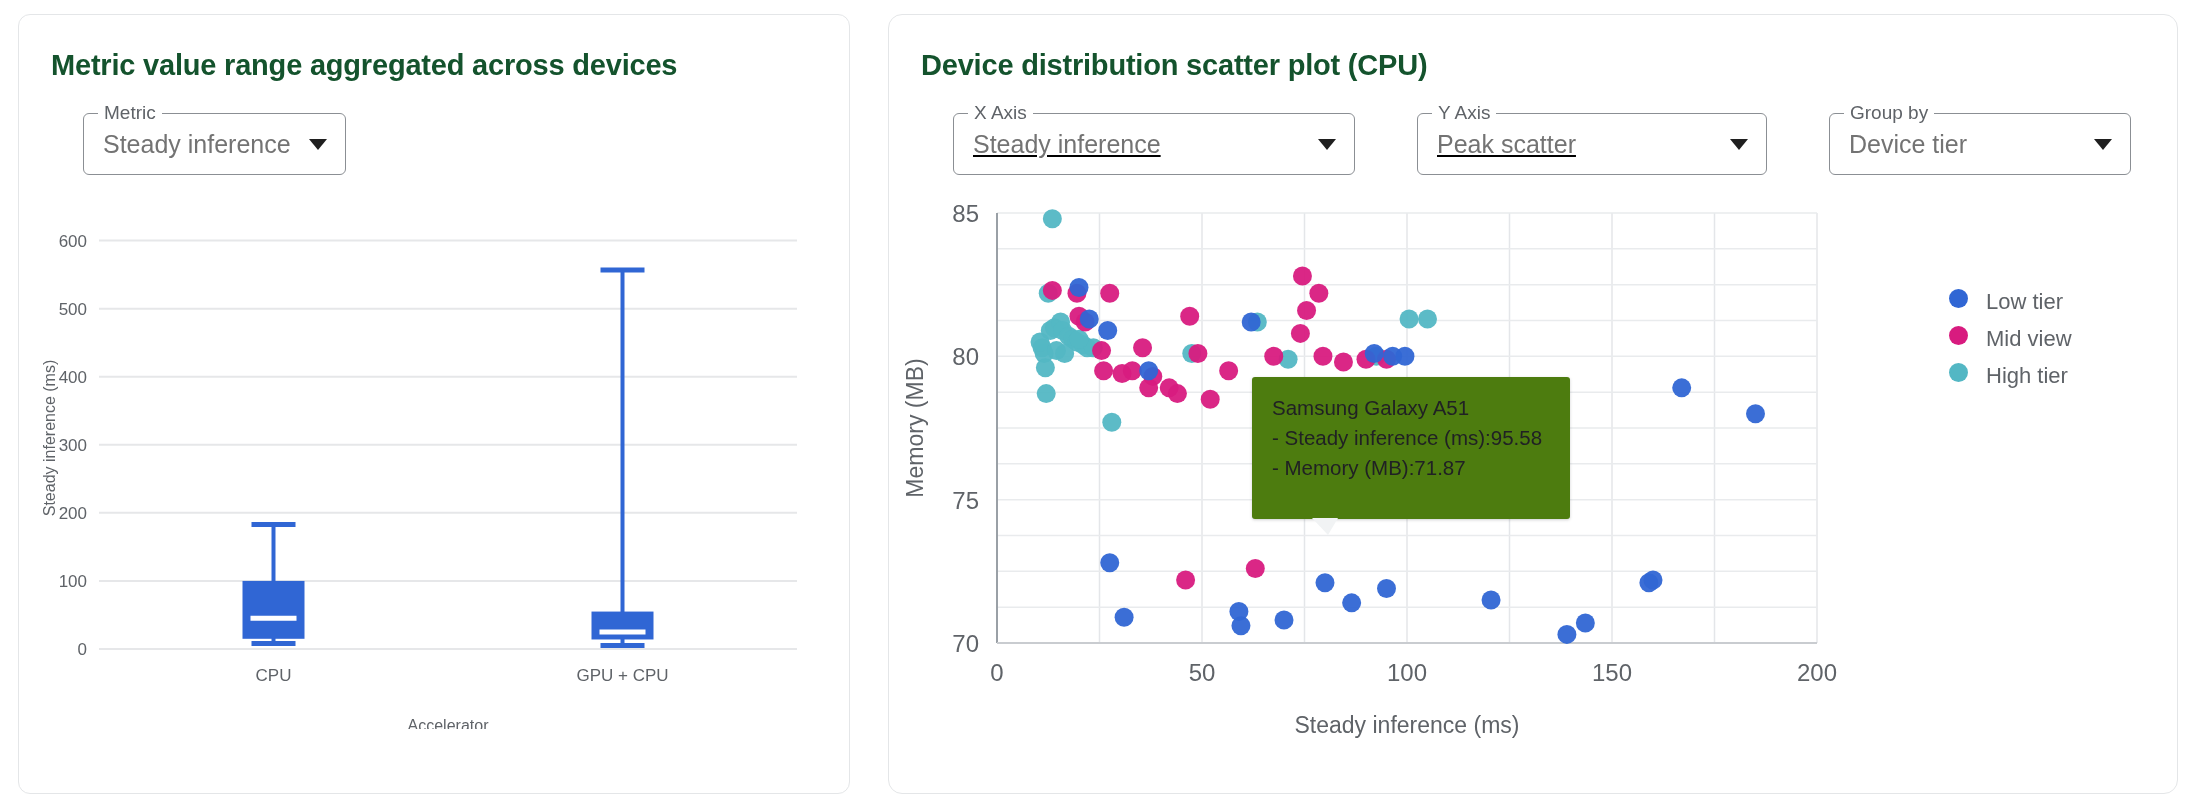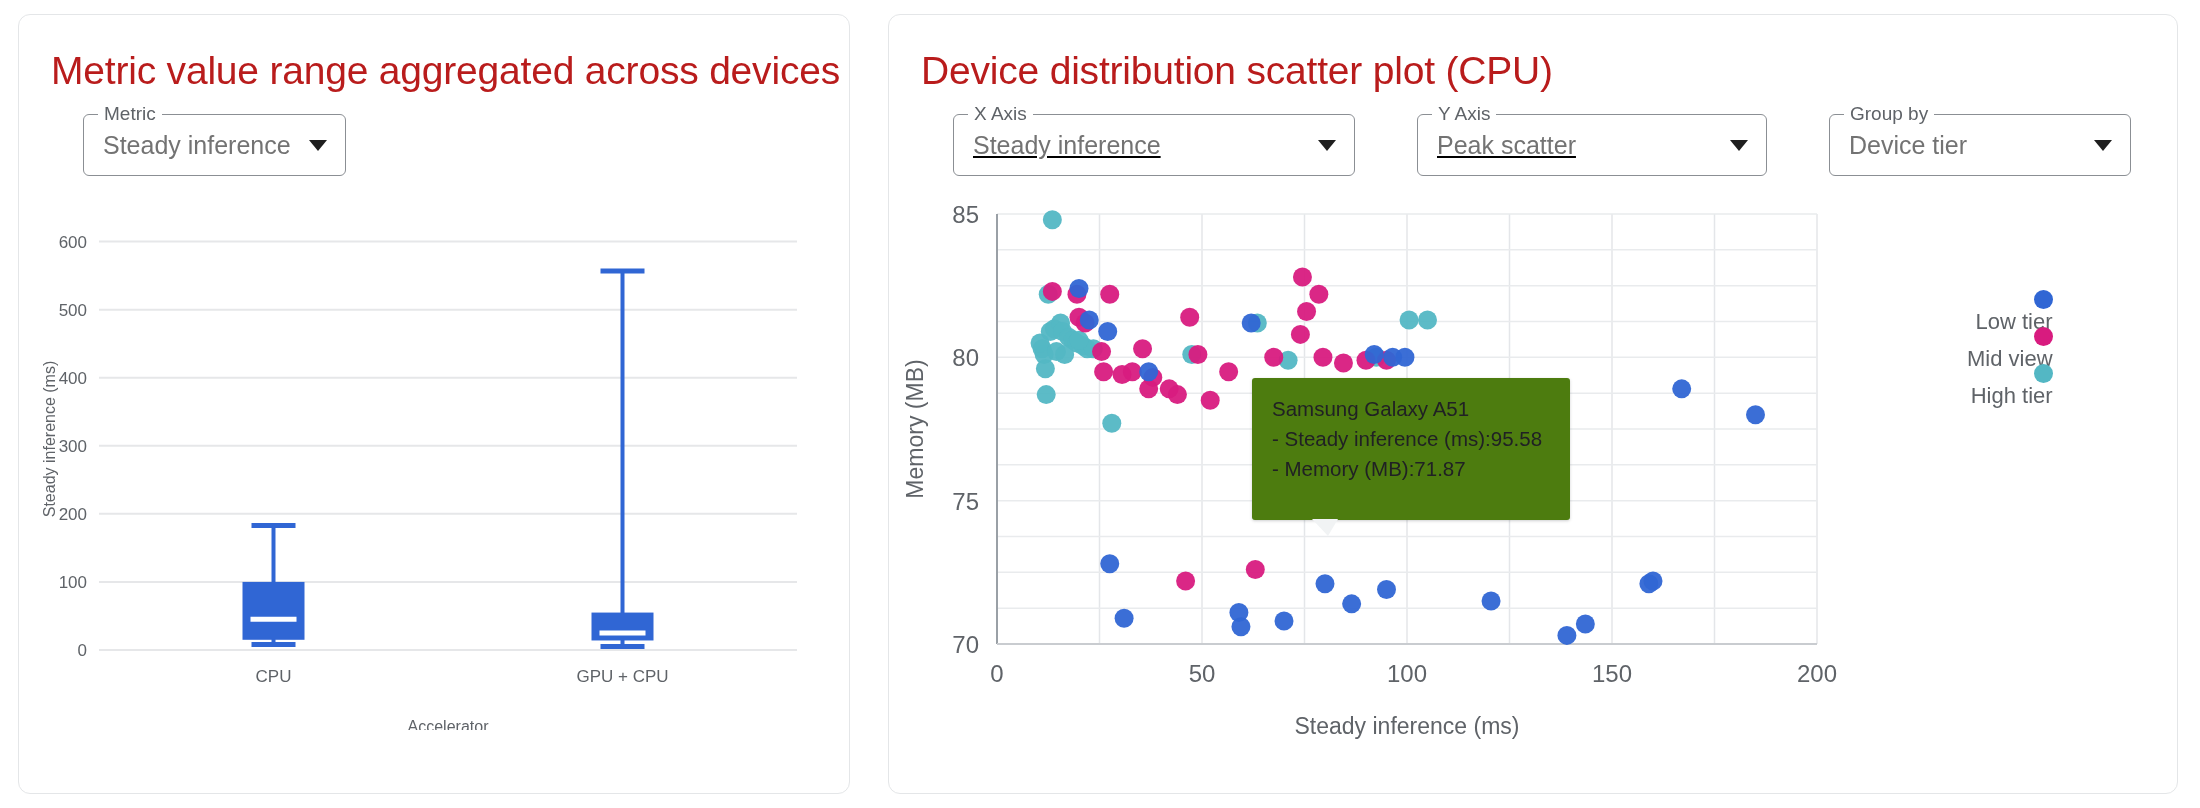--- a/index.html
+++ b/index.html
@@ -21,35 +21,35 @@
     box-sizing: border-box;
   }
   .card {
     background: #fff;
     border: 1px solid #e4e6e8;
     border-radius: 12px;
     box-sizing: border-box;
     position: relative;
   }
   .card-left  { width: 832px; height: 780px; }
-  .card-right { width: 1290px; height: 780px; }
+  .card-right { width: 1290px; height: 780px; border-radius: 14px; }
 
   .card-title {
-    font-size: 39px;
-    color: #b91c1c;
-    font-weight: 400;
+    font-size: 29px;
+    color: #14532d;
+    font-weight: 700;
     letter-spacing: -0.2px;
     padding: 34px 0 0 32px;
   }
 
   
   .select-wrap {
     position: relative;
     display: inline-block;
-    margin-top: 21px;
+    margin-top: 31px;
     padding-left: 32px;
   }
   .select-box {
     position: relative;
     border: 1px solid #8b8f94;
     border-radius: 6px;
     height: 62px;
     box-sizing: border-box;
     display: flex;
     align-items: center;
@@ -90,23 +90,22 @@
 
   
   .scatter-area { position: relative; margin-left: 8px; margin-top: 18px; }
   .legend {
     position: absolute;
     left: 1052px;
     top: 96px;
   }
   .legend-row {
     display: flex;
-    align-items: flex-end;
+    align-items: flex-start;
     height: 37px;
-    flex-direction: column;
   }
   .legend-dot {
     width: 19px; height: 19px;
     border-radius: 50%;
     flex: none;
   }
   .legend-text {
     font-size: 22px;
     color: #5f6368;
     margin-left: 18px;

